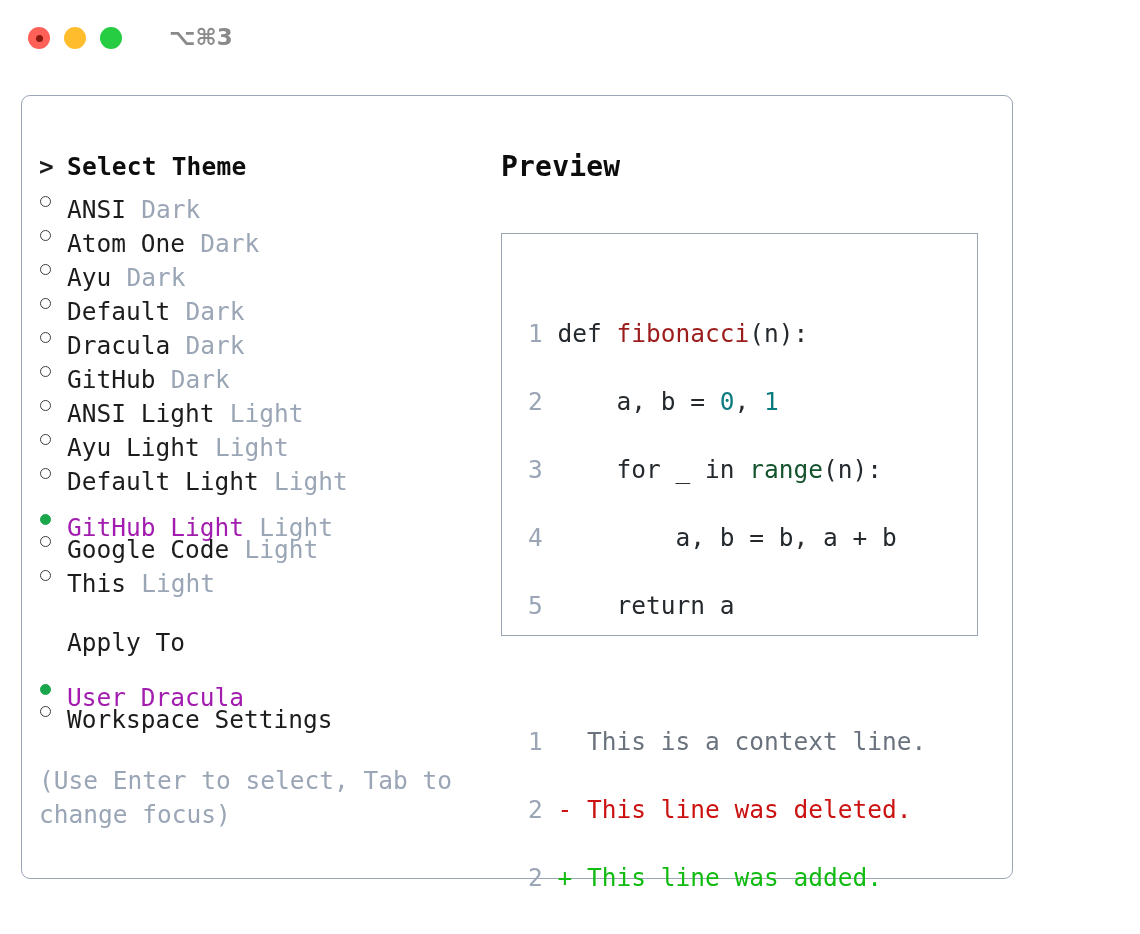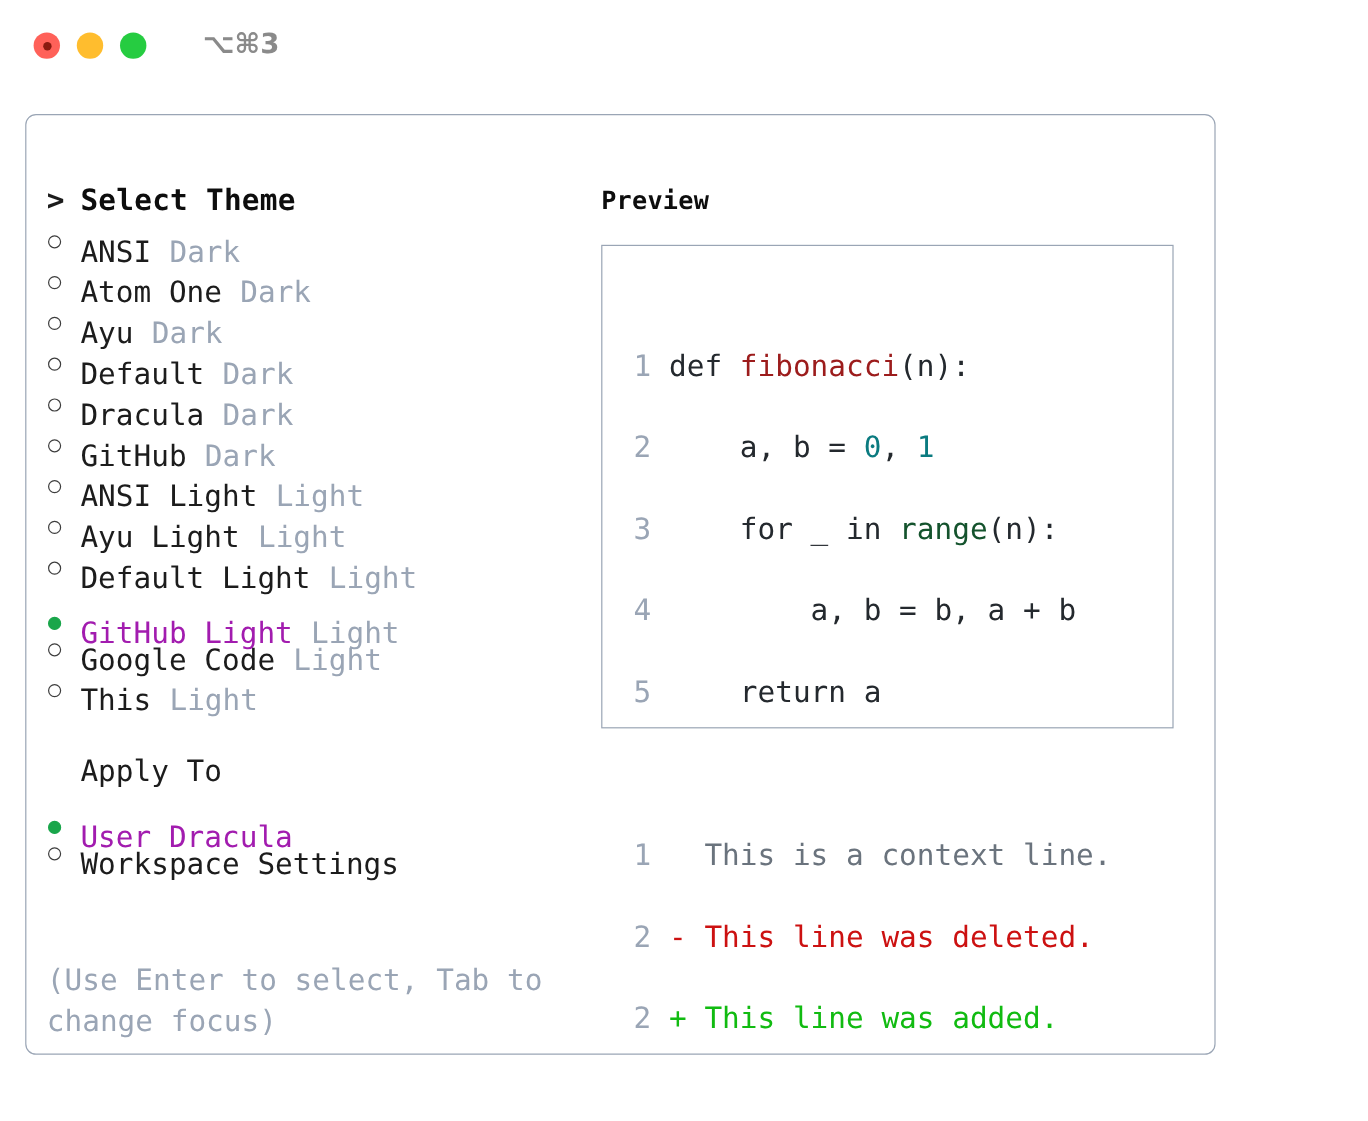--- a/index.html
+++ b/index.html
@@ -150,43 +150,43 @@
   .gap-row { height: 34px; }
 
   .apply-heading {
     padding-left: 28px;
     color: #1c1c1c;
   }
 
   .hint {
     position: absolute;
     left: 17px;
-    top: 704px;
+    top: 668px;
     width: 420px;
     font-size: 24.5px;
     line-height: 34px;
     color: #9aa5b5;
   }
 
   
   .right-col {
     position: absolute;
     left: 479px;
     top: 54px;
     width: 500px;
   }
   .preview-title {
-    font-size: 21px;
+    font-size: 28px;
     font-weight: bold;
     color: #0d0d0d;
     line-height: 34px;
     letter-spacing: 0.2px;
   }
   .preview-box {
-    margin-top: 20px;
+    margin-top: 49px;
     width: 477px;
     height: 403px;
     border: 1.6px solid #9aa5b5;
     box-sizing: border-box;
     background: #ffffff;
     position: relative;
   }
   .code {
     position: absolute;
     left: 15px;

